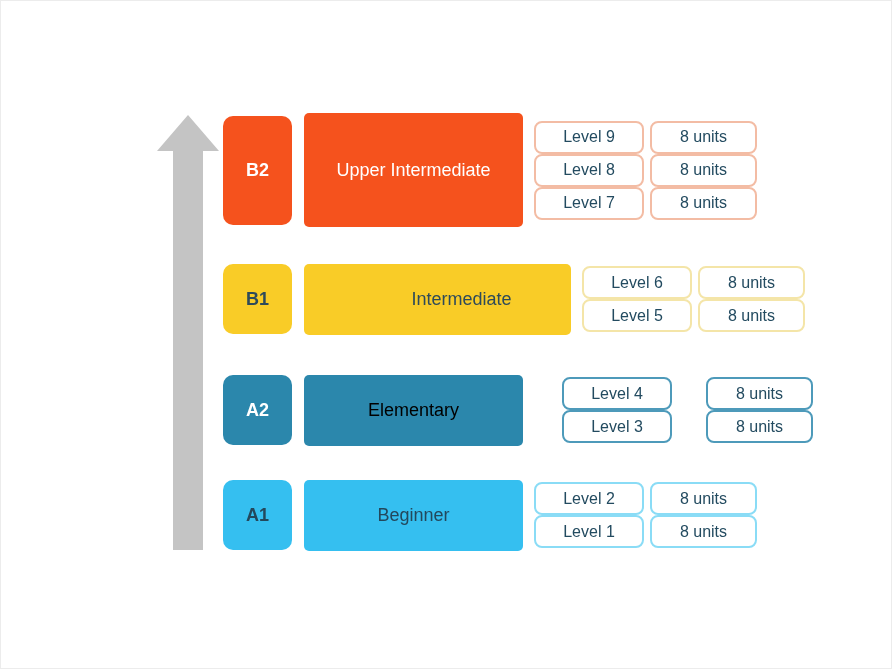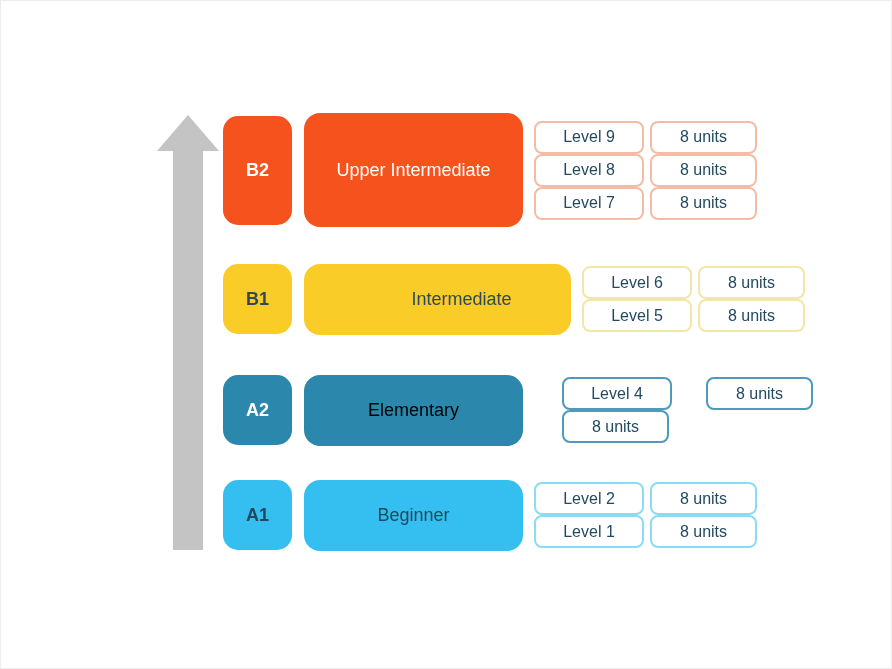--- a/index.html
+++ b/index.html
@@ -11,28 +11,28 @@
     border: 1px solid #ececec;
     box-sizing: border-box;
     font-family: "Liberation Sans", sans-serif;
     overflow: hidden;
   }
   .arrow-svg { position: absolute; left: 0; top: 0; }
 
   .row { position: absolute; left: 222px; display: flex; align-items: center; }
   .code {
     width: 69px;
-    border-radius: 15px;
+    border-radius: 10px;
     display: flex; align-items: center; justify-content: center;
     font-weight: bold; font-size: 18px;
     flex: 0 0 auto;
   }
   .name {
     width: 219px; margin-left: 12px;
-    border-radius: 16px;
+    border-radius: 5px;
     display: flex; align-items: center; justify-content: center;
     font-size: 18px;
     flex: 0 0 auto;
   }
   .levels { margin-left: 11px; display: flex; flex-direction: column; }
   .lrow { display: flex; gap: 6px; }
   .pill {
     height: 33px;
     box-sizing: border-box;
     border: 2px solid;
@@ -114,20 +114,21 @@
 
   <div class="row row-a2">
     <div class="code">A2</div>
     <div class="name">Elementary</div>
     <div class="levels">
       <div class="lrow">
         <div class="pill level">Level 4</div>
         <div class="pill units">8 units</div>
       </div>
       <div class="lrow">
+        <div class="pill level">Level 3</div>
         <div class="pill units">8 units</div>
       </div>
     </div>
   </div>
 
   <div class="row row-a1">
     <div class="code">A1</div>
     <div class="name">Beginner</div>
     <div class="levels">
       <div class="lrow">

